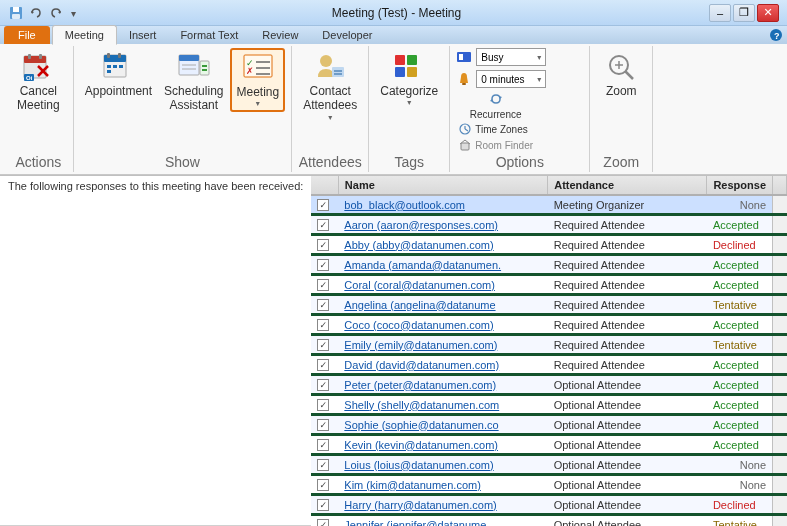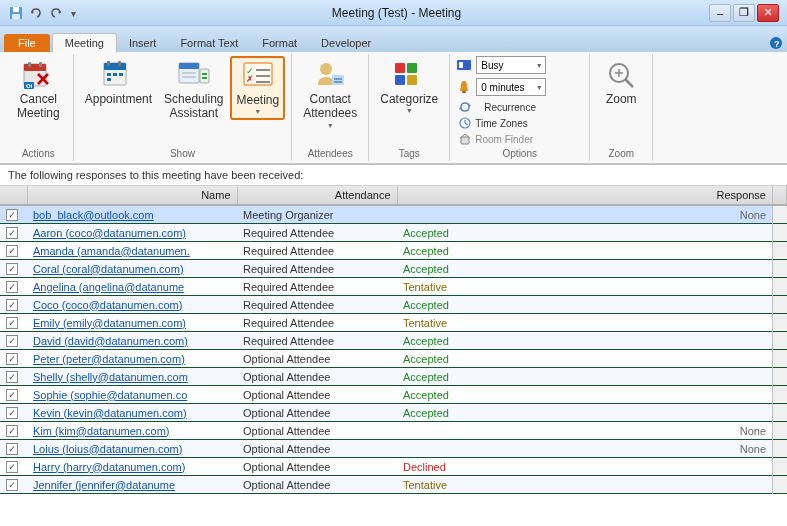--- a/index.html
+++ b/index.html
@@ -17,49 +17,49 @@
     }
     .title-bar-left { display: flex; align-items: center; gap: 4px; }
     .window-controls { display: flex; gap: 2px; }
     .win-btn { width: 22px; height: 18px; display: flex; align-items: center; justify-content: center; font-size: 11px; cursor: pointer; border: 1px solid #a0b8d0; background: linear-gradient(to bottom, #e8f0f8, #ccdaec); border-radius: 2px; }
     .win-btn.close { background: linear-gradient(to bottom, #f06060, #d03030); color: white; border-color: #b02020; }
 
     
     .ribbon { background: linear-gradient(to bottom, #f8f8f8, #e8e8e8); border-bottom: 1px solid #c0c0c0; }
 
     
-    .tab-bar { display: flex; align-items: flex-end; padding: 2px 4px 0; background: linear-gradient(to bottom, #d0e4f8, #b5cfe8); height: 26px; }
+    .tab-bar { display: flex; align-items: flex-end; padding: 2px 4px 0; background: linear-gradient(to bottom, #d0e4f8, #b5cfe8); height: 18px; }
     .tab { padding: 3px 12px; font-size: 11px; cursor: pointer; border-radius: 3px 3px 0 0; color: #333; }
     .tab.active { background: #f8f8f8; border: 1px solid #c0c0c0; border-bottom: 1px solid #f8f8f8; margin-bottom: -1px; }
     .tab.file { background: #e07010; color: white; padding: 3px 14px; border-radius: 3px 3px 0 0; margin-right: 2px; }
 
     
     .ribbon-content { display: flex; align-items: stretch; padding: 2px 4px; background: #f8f8f8; border-bottom: 1px solid #c8c8c8; min-height: 88px; }
     .ribbon-group { display: flex; flex-direction: column; align-items: center; border-right: 1px solid #d0d0d0; padding: 2px 6px; min-width: 60px; }
     .ribbon-group-items { display: flex; align-items: flex-start; flex: 1; gap: 2px; }
-    .ribbon-group-label { font-size: 10px; color: #666; margin-top: 2px; text-align: center; }
+    .ribbon-group-label { font-size: 14px; color: #666; margin-top: 2px; text-align: center; }
 
     
     .rb-btn { display: flex; flex-direction: column; align-items: center; padding: 2px 4px; cursor: pointer; border: 1px solid transparent; border-radius: 2px; min-width: 40px; }
     .rb-btn .icon-area { width: 32px; height: 32px; display: flex; align-items: center; justify-content: center; }
     .rb-btn .btn-label { font-size: 12px; text-align: center; color: #333; line-height: 1.2; margin-top: 1px; }
     .rb-btn.large { min-width: 50px; }
 
     
     .cancel-btn { display: flex; flex-direction: column; align-items: center; padding: 2px 6px; cursor: pointer; border: 1px solid transparent; border-radius: 2px; }
 
     
     .tracking-btn { border: 2px solid #e07010 !important; background: #fff3e0 !important; border-radius: 3px; }
 
     
     .info-bar { background: white; padding: 4px 8px; border-bottom: 1px solid #d0d0d0; font-size: 11px; color: #333; }
     .attendee-table { width: 100%; border-collapse: collapse; }
     .attendee-table thead tr { background: linear-gradient(to bottom, #e8e8e8, #d8d8d8); }
-    .attendee-table thead th { text-align: right; padding: 3px 6px; font-weight: normal; font-size: 11px; border-right: 1px solid #c0c0c0; border-bottom: 2px solid #b0b0b0; color: #222; }
-    .attendee-table tbody tr { border-bottom: 1px solid #14532d; }
+    .attendee-table thead th { text-align: left; padding: 3px 6px; font-weight: bold; font-size: 11px; border-right: 1px solid #c0c0c0; border-bottom: 2px solid #b0b0b0; color: #222; }
+    .attendee-table tbody tr { border-bottom: 3px solid #14532d; }
     .attendee-table tbody tr:nth-child(odd) { background: white; }
     .attendee-table tbody tr:nth-child(even) { background: #f5f8ff; }
     .attendee-table tbody tr.selected { background: #cce0ff; }
     .attendee-table tbody td { padding: 2px 6px; font-size: 11px; color: #333; }
     .attendee-table tbody td.name { color: #1155aa; text-decoration: underline; }
     .attendee-table tbody td.response-accepted { color: #228822; }
     .attendee-table tbody td.response-declined { color: #cc2222; }
     .attendee-table tbody td.response-tentative { color: #886600; }
     .attendee-table tbody td.response-none { color: #666; text-align: right; }
 
@@ -73,21 +73,21 @@
     
     .busy-dropdown { display: flex; align-items: center; border: 1px solid #999; background: white; padding: 1px 4px; font-size: 10px; gap: 2px; height: 18px; min-width: 70px; }
     .minutes-dropdown { display: flex; align-items: center; border: 1px solid #999; background: white; padding: 1px 4px; font-size: 10px; gap: 8px; height: 18px; min-width: 70px; }
 
     
     svg { display: inline-block; }
 
     .title-bar-title { flex: 1; text-align: center; font-size: 12px; color: #1a1a1a; }
     
     .page-layout { display: flex; flex-direction: column; height: 526px; }
-    .content-area { flex: 1; display: flex; flex-direction: column; overflow: hidden; }
+    .content-area { flex: 1; display: flex; flex-direction: row; overflow: hidden; }
   </style>
 </head>
 <body>
 
 <div class="page-layout">
 
   <div class="title-bar">
     <div class="title-bar-left">
 
       <svg width="16" height="16">
@@ -115,21 +115,21 @@
     </div>
   </div>
 
   <div class="ribbon">
 
     <div class="tab-bar">
       <div class="tab file">File</div>
       <div class="tab active">Meeting</div>
       <div class="tab">Insert</div>
       <div class="tab">Format Text</div>
-      <div class="tab">Format</div>
+      <div class="tab">Review</div>
       <div class="tab">Developer</div>
       <div style="flex:1"></div>
       <div style="display:flex;gap:4px;padding-bottom:2px;align-items:center;">
         <svg width="14" height="14">
             <circle cx="7" cy="7" r="6" fill="#1a6eb5"></circle>
             <text x="5" y="11" font-size="9" fill="white" font-weight="bold">?</text>
           </svg>
       </div>
     </div>
 
@@ -262,21 +262,21 @@
             <svg width="16" height="16">
                 <path d="M8 2 Q11 2 11 6 L12 12 H4 L5 6 Q5 2 8 2 Z" fill="#e09020"></path>
                 <rect x="6" y="12" width="4" height="2" rx="1" fill="#a06010"></rect>
               </svg>
             <div class="minutes-dropdown">
               <span>0 minutes</span>
               <span class="dd-arrow" style="margin-left:auto;">▾</span>
             </div>
           </div>
           <div style="display:flex; flex-direction:column; gap:2px; padding-left:2px;">
-            <div style="display:flex; align-items:center; gap:12px; cursor:pointer;">
+            <div style="display:flex; align-items:center; gap:3px; cursor:pointer;flex-direction:column;">
               <svg width="14" height="14">
                   <path d="M3 7 Q3 3 7 3 Q11 3 11 7" stroke="#5588bb" fill="none" stroke-width="1.5"></path>
                   <polygon points="10,4 11,7 13,5" fill="#5588bb"></polygon>
                   <path d="M11 7 Q11 11 7 11 Q3 11 3 7" stroke="#5588bb" fill="none" stroke-width="1.5"></path>
                   <polygon points="4,10 3,7 1,9" fill="#5588bb"></polygon>
                 </svg>
               <span style="font-size:10px; color:#333;">Recurrence</span>
             </div>
             <div style="display:flex; align-items:center; gap:3px; cursor:pointer;">
               <svg width="14" height="14">
@@ -336,23 +336,30 @@
         <tbody id="attendee-tbody">
         <tr class="selected">
               <td style="text-align: center;"><span class="cb checked"></span></td>
               <td class="name">bob_black@outlook.com</td>
               <td>Meeting Organizer</td>
               <td class="response-none">None</td>
               <td style="background: rgb(240, 240, 240); border-left: 1px solid rgb(192, 192, 192);"></td>
             </tr>
             <tr>
               <td style="text-align: center;"><span class="cb checked"></span></td>
-              <td class="name">Aaron (coco@datanumen.com)</td>
-              <td>Required Attendee</td>
-              <td class="response-accepted">Accepted</td>
+              <td class="name">Aaron (aaron@responses.com)</td>
+              <td>Required Attendee</td>
+              <td class="response-accepted">Accepted</td>
+              <td style="background: rgb(240, 240, 240); border-left: 1px solid rgb(192, 192, 192);"></td>
+            </tr>
+            <tr>
+              <td style="text-align: center;"><span class="cb checked"></span></td>
+              <td class="name">Abby (abby@datanumen.com)</td>
+              <td>Required Attendee</td>
+              <td class="response-declined">Declined</td>
               <td style="background: rgb(240, 240, 240); border-left: 1px solid rgb(192, 192, 192);"></td>
             </tr>
             <tr>
               <td style="text-align: center;"><span class="cb checked"></span></td>
               <td class="name">Amanda (amanda@datanumen.</td>
               <td>Required Attendee</td>
               <td class="response-accepted">Accepted</td>
               <td style="background: rgb(240, 240, 240); border-left: 1px solid rgb(192, 192, 192);"></td>
             </tr>
             <tr>
@@ -413,28 +420,28 @@
             </tr>
             <tr>
               <td style="text-align: center;"><span class="cb checked"></span></td>
               <td class="name">Kevin (kevin@datanumen.com)</td>
               <td>Optional Attendee</td>
               <td class="response-accepted">Accepted</td>
               <td style="background: rgb(240, 240, 240); border-left: 1px solid rgb(192, 192, 192);"></td>
             </tr>
             <tr>
               <td style="text-align: center;"><span class="cb checked"></span></td>
+              <td class="name">Loius (loius@datanumen.com)</td>
+              <td>Optional Attendee</td>
+              <td class="response-none">None</td>
+              <td style="background: rgb(240, 240, 240); border-left: 1px solid rgb(192, 192, 192);"></td>
+            </tr>
+            <tr>
+              <td style="text-align: center;"><span class="cb checked"></span></td>
               <td class="name">Kim (kim@datanumen.com)</td>
-              <td>Optional Attendee</td>
-              <td class="response-none">None</td>
-              <td style="background: rgb(240, 240, 240); border-left: 1px solid rgb(192, 192, 192);"></td>
-            </tr>
-            <tr>
-              <td style="text-align: center;"><span class="cb checked"></span></td>
-              <td class="name">Loius (loius@datanumen.com)</td>
               <td>Optional Attendee</td>
               <td class="response-none">None</td>
               <td style="background: rgb(240, 240, 240); border-left: 1px solid rgb(192, 192, 192);"></td>
             </tr>
             <tr>
               <td style="text-align: center;"><span class="cb checked"></span></td>
               <td class="name">Harry (harry@datanumen.com)</td>
               <td>Optional Attendee</td>
               <td class="response-declined">Declined</td>
               <td style="background: rgb(240, 240, 240); border-left: 1px solid rgb(192, 192, 192);"></td>

